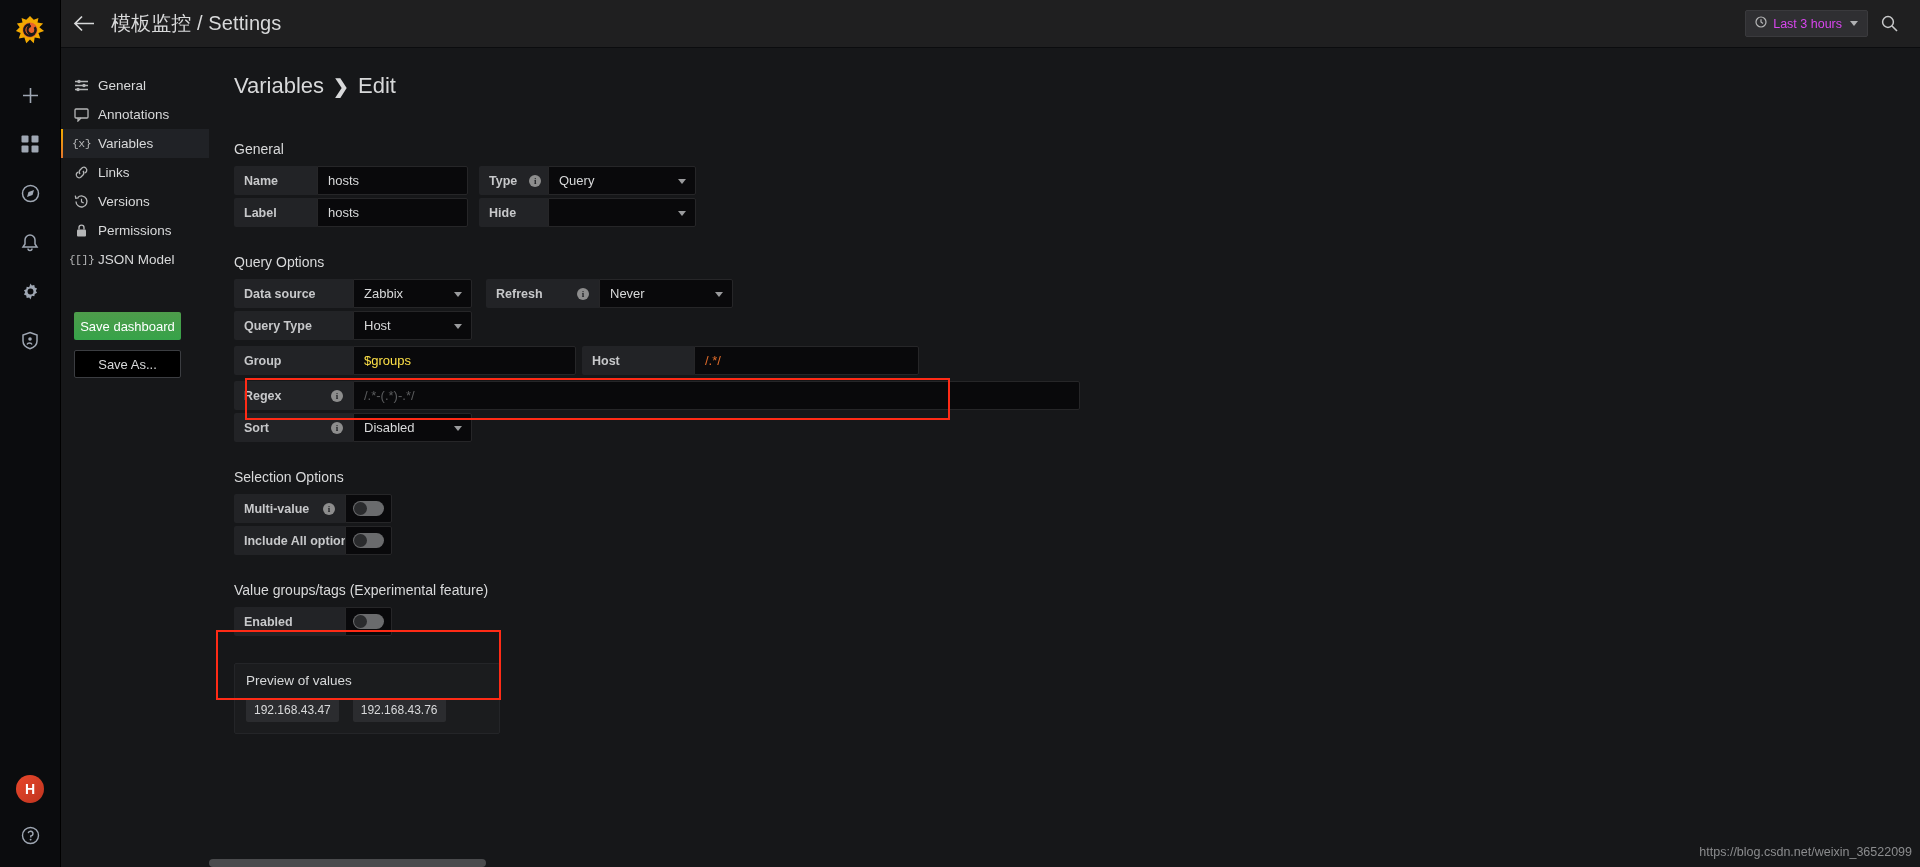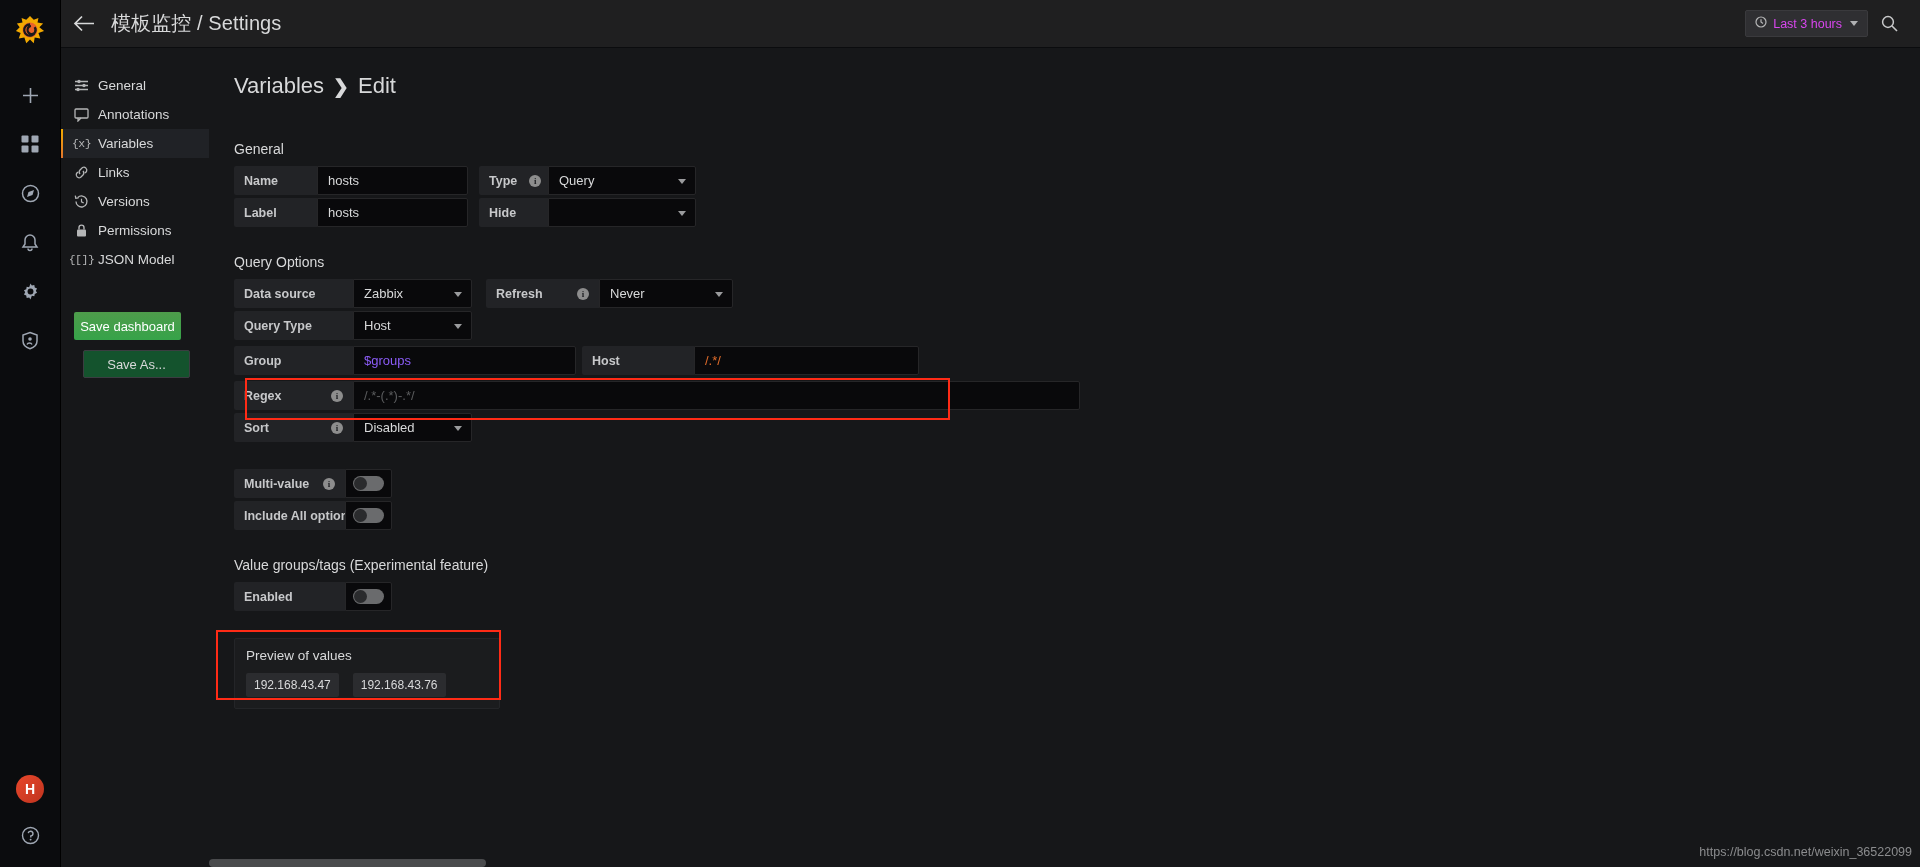--- a/index.html
+++ b/index.html
@@ -97,23 +97,23 @@
   .btn-save {
     margin: 38px 0 0 13px;
     width: 107px; height: 28px; border-radius: 2px;
     background: #3274d9;
     color: #fff; font-size: 13px;
     display: flex; align-items: center; justify-content: center;
     cursor: pointer; border: none;
     background: linear-gradient(#4e9c4b, #36a349);
   }
   .btn-saveas {
-    margin: 10px 0 0 22px;
+    margin: 10px 0 0 13px;
     width: 107px; height: 28px; border-radius: 2px;
-    background: #14532d; border: 1px solid #3b3d41;
+    background: #000000; border: 1px solid #3b3d41;
     color: #d8d9da; font-size: 13px;
     display: flex; align-items: center; justify-content: center;
     cursor: pointer;
   }
 
   
   .main {
     position: absolute; left: 209px; top: 48px; width: 1711px; height: 819px;
     background: #161719;
     padding: 25px 0 0 25px;
@@ -150,21 +150,21 @@
     background:#8d8d8d;color:#222326;font-size:9px;font-weight:bold;
     font-family:"Liberation Serif",serif;
   }
   .inp {
     background: #09090b; border: 1px solid #262628;
     height: 29px; display: flex; align-items: center;
     padding: 0 10px; color: #d8d9da; font-size: 13px;
     border-radius: 0 2px 2px 0;
   }
   .inp.placeholder { color: #5b5c5e; }
-  .inp.var-cyan { color: #8b5cf6; }
+  .inp.var-cyan { color: #fde047; }
   .inp.var-orange { color: #e06c2b; }
   .sel {
     background: #09090b; border: 1px solid #262628;
     height: 29px; display: flex; align-items: center;
     padding: 0 10px; color: #d8d9da; font-size: 13px;
     border-radius: 0 2px 2px 0; position: relative; cursor: pointer;
   }
   .sel .caret {
     position: absolute; right: 9px; top: 50%; margin-top: -2px;
     width: 0; height: 0;
@@ -512,20 +512,21 @@
         </div>
         <div class="sel w-sel-sort">
           <span>Disabled</span>
           <span class="caret"></span>
         </div>
       </div>
     </div>
   </div>
 
   <div class="section">
+    <div class="section-head">Selection Options</div>
 
     <div class="row">
       <div class="grp">
         <div class="lbl w-lbl-mv">
           <span>Multi-value</span>
           <span class="info"><span class="info-circle">i</span></span>
         </div>
         <div class="toggle-cell">
           <div class="toggle"></div>
         </div>

